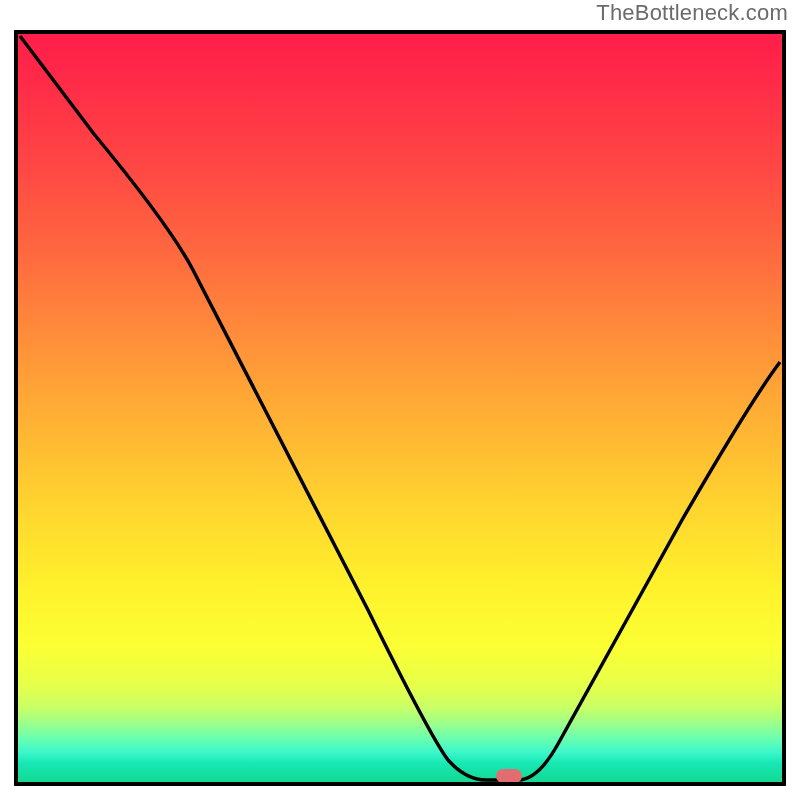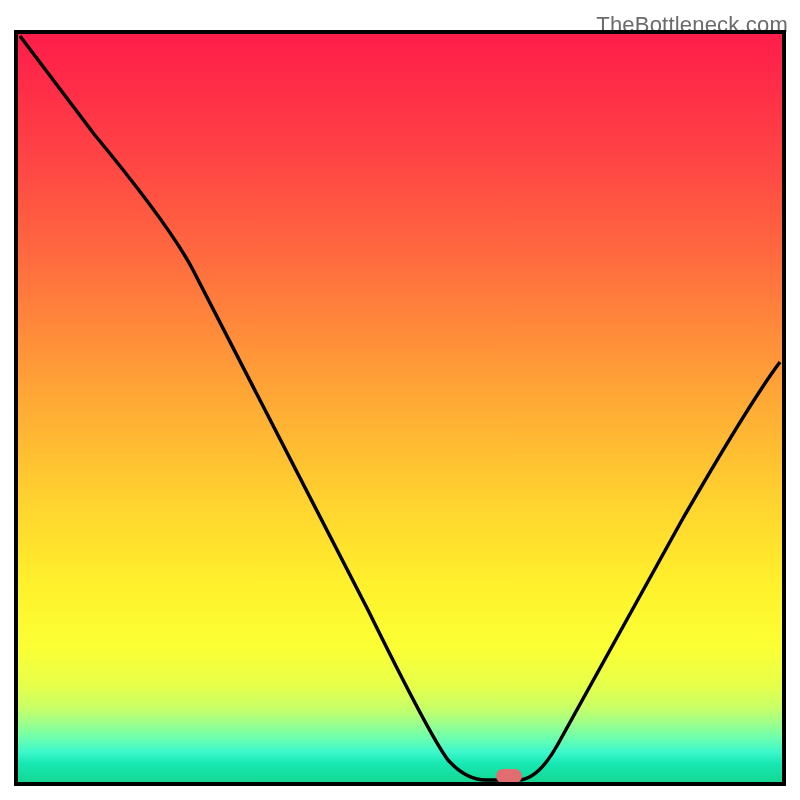--- a/index.html
+++ b/index.html
@@ -10,21 +10,21 @@
     background: #ffffff;
     font-family: Arial, Helvetica, sans-serif;
   }
   .container {
     position: relative;
     width: 800px;
     height: 800px;
   }
   .watermark {
     position: absolute;
-    top: 12px;
+    top: 0;
     right: 12px;
     color: #6b6b6b;
     font-size: 22px;
     font-weight: 500;
     letter-spacing: 0.2px;
   }
   .plot {
     position: absolute;
     left: 14px;
     top: 30px;

